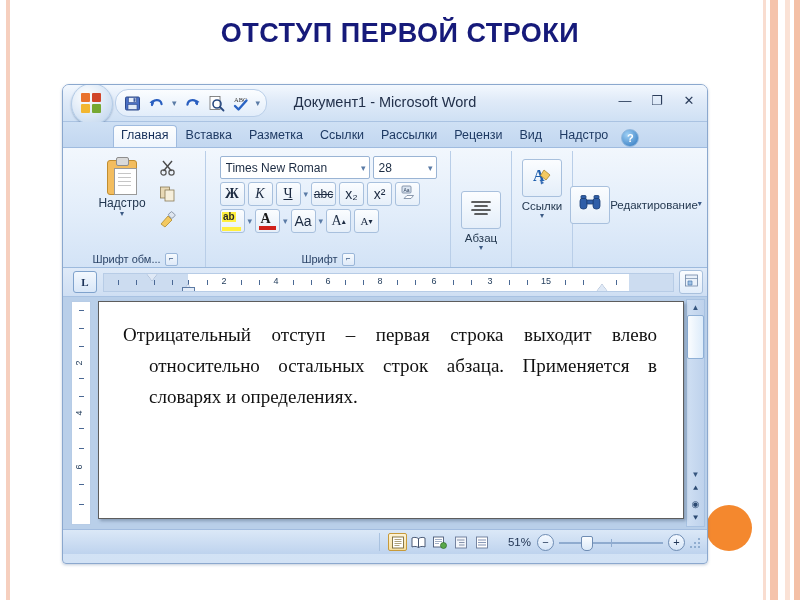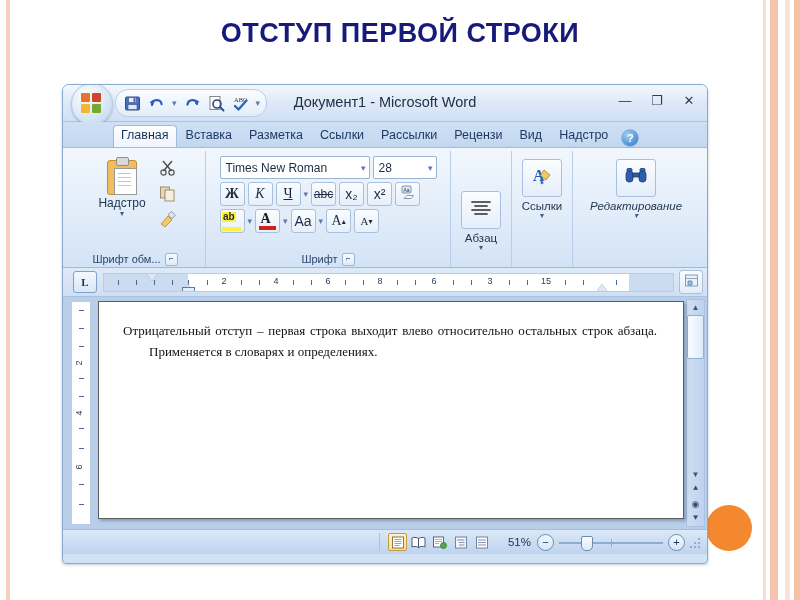--- a/index.html
+++ b/index.html
@@ -208,21 +208,21 @@
   .vr-tick{position:absolute;left:7px;width:5px;height:1px;background:#4a6894;}
   .vr-num{position:absolute;left:4px;font-size:9px;color:#26405f;transform:rotate(-90deg);}
   .page-wrap{flex:1;padding:4px 2px 0 4px;position:relative;}
   .page{
     height:218px;background:#ffffff;border:1px solid #5d5d5d;
     box-shadow:2px 2px 3px rgba(40,60,90,.35);
     padding:18px 26px 0 24px;box-sizing:border-box;
     font-family:"Liberation Serif", serif;
   }
   .para{
-    font-size:13px;color:#111;line-height:1.62;text-align:justify;
+    font-size:19px;color:#111;line-height:1.62;text-align:justify;
     text-indent:-26px;padding-left:26px;
   }
   .vscroll{
     width:17px;margin:2px 2px 2px 0;display:flex;flex-direction:column;align-items:center;
     background:linear-gradient(90deg,#cfdff3,#bed2ec);border:1px solid #a8c2e2;
   }
   .vs-arrow{width:15px;height:14px;display:flex;align-items:center;justify-content:center;font-size:8px;color:#3a5madjust;color:#36567f;}
   .vs-thumb{
     width:15px;height:42px;margin:1px 0;border:1px solid #8fb0d6;border-radius:2px;
     background:linear-gradient(90deg,#fbfdff,#dcebfa);
@@ -489,21 +489,21 @@
             </svg>
           </span>
         </div>
         <div class="mini-cap">Ссылки</div>
         <div class="caret">▾</div>
       </div>
       <div class="grp-label"></div>
     </div>
 
     <div class="grp mini-grp wide">
-      <div class="grp-body" style="flex-direction:column;align-items:center;font-style:italic;">
+      <div class="grp-body" style="flex-direction:row;align-items:center;">
         <div class="mini-btn">
           <span>
             <svg width="24" height="18" viewBox="0 0 24 18">
               <g fill="#2f5ea8" stroke="#1d3f75" stroke-width=".8">
                 <rect x="2" y="4" width="7" height="11" rx="3"></rect>
                 <rect x="15" y="4" width="7" height="11" rx="3"></rect>
                 <rect x="9" y="6" width="6" height="4"></rect>
                 <rect x="3" y="1.5" width="5" height="3" rx="1"></rect>
                 <rect x="16" y="1.5" width="5" height="3" rx="1"></rect>
               </g>

